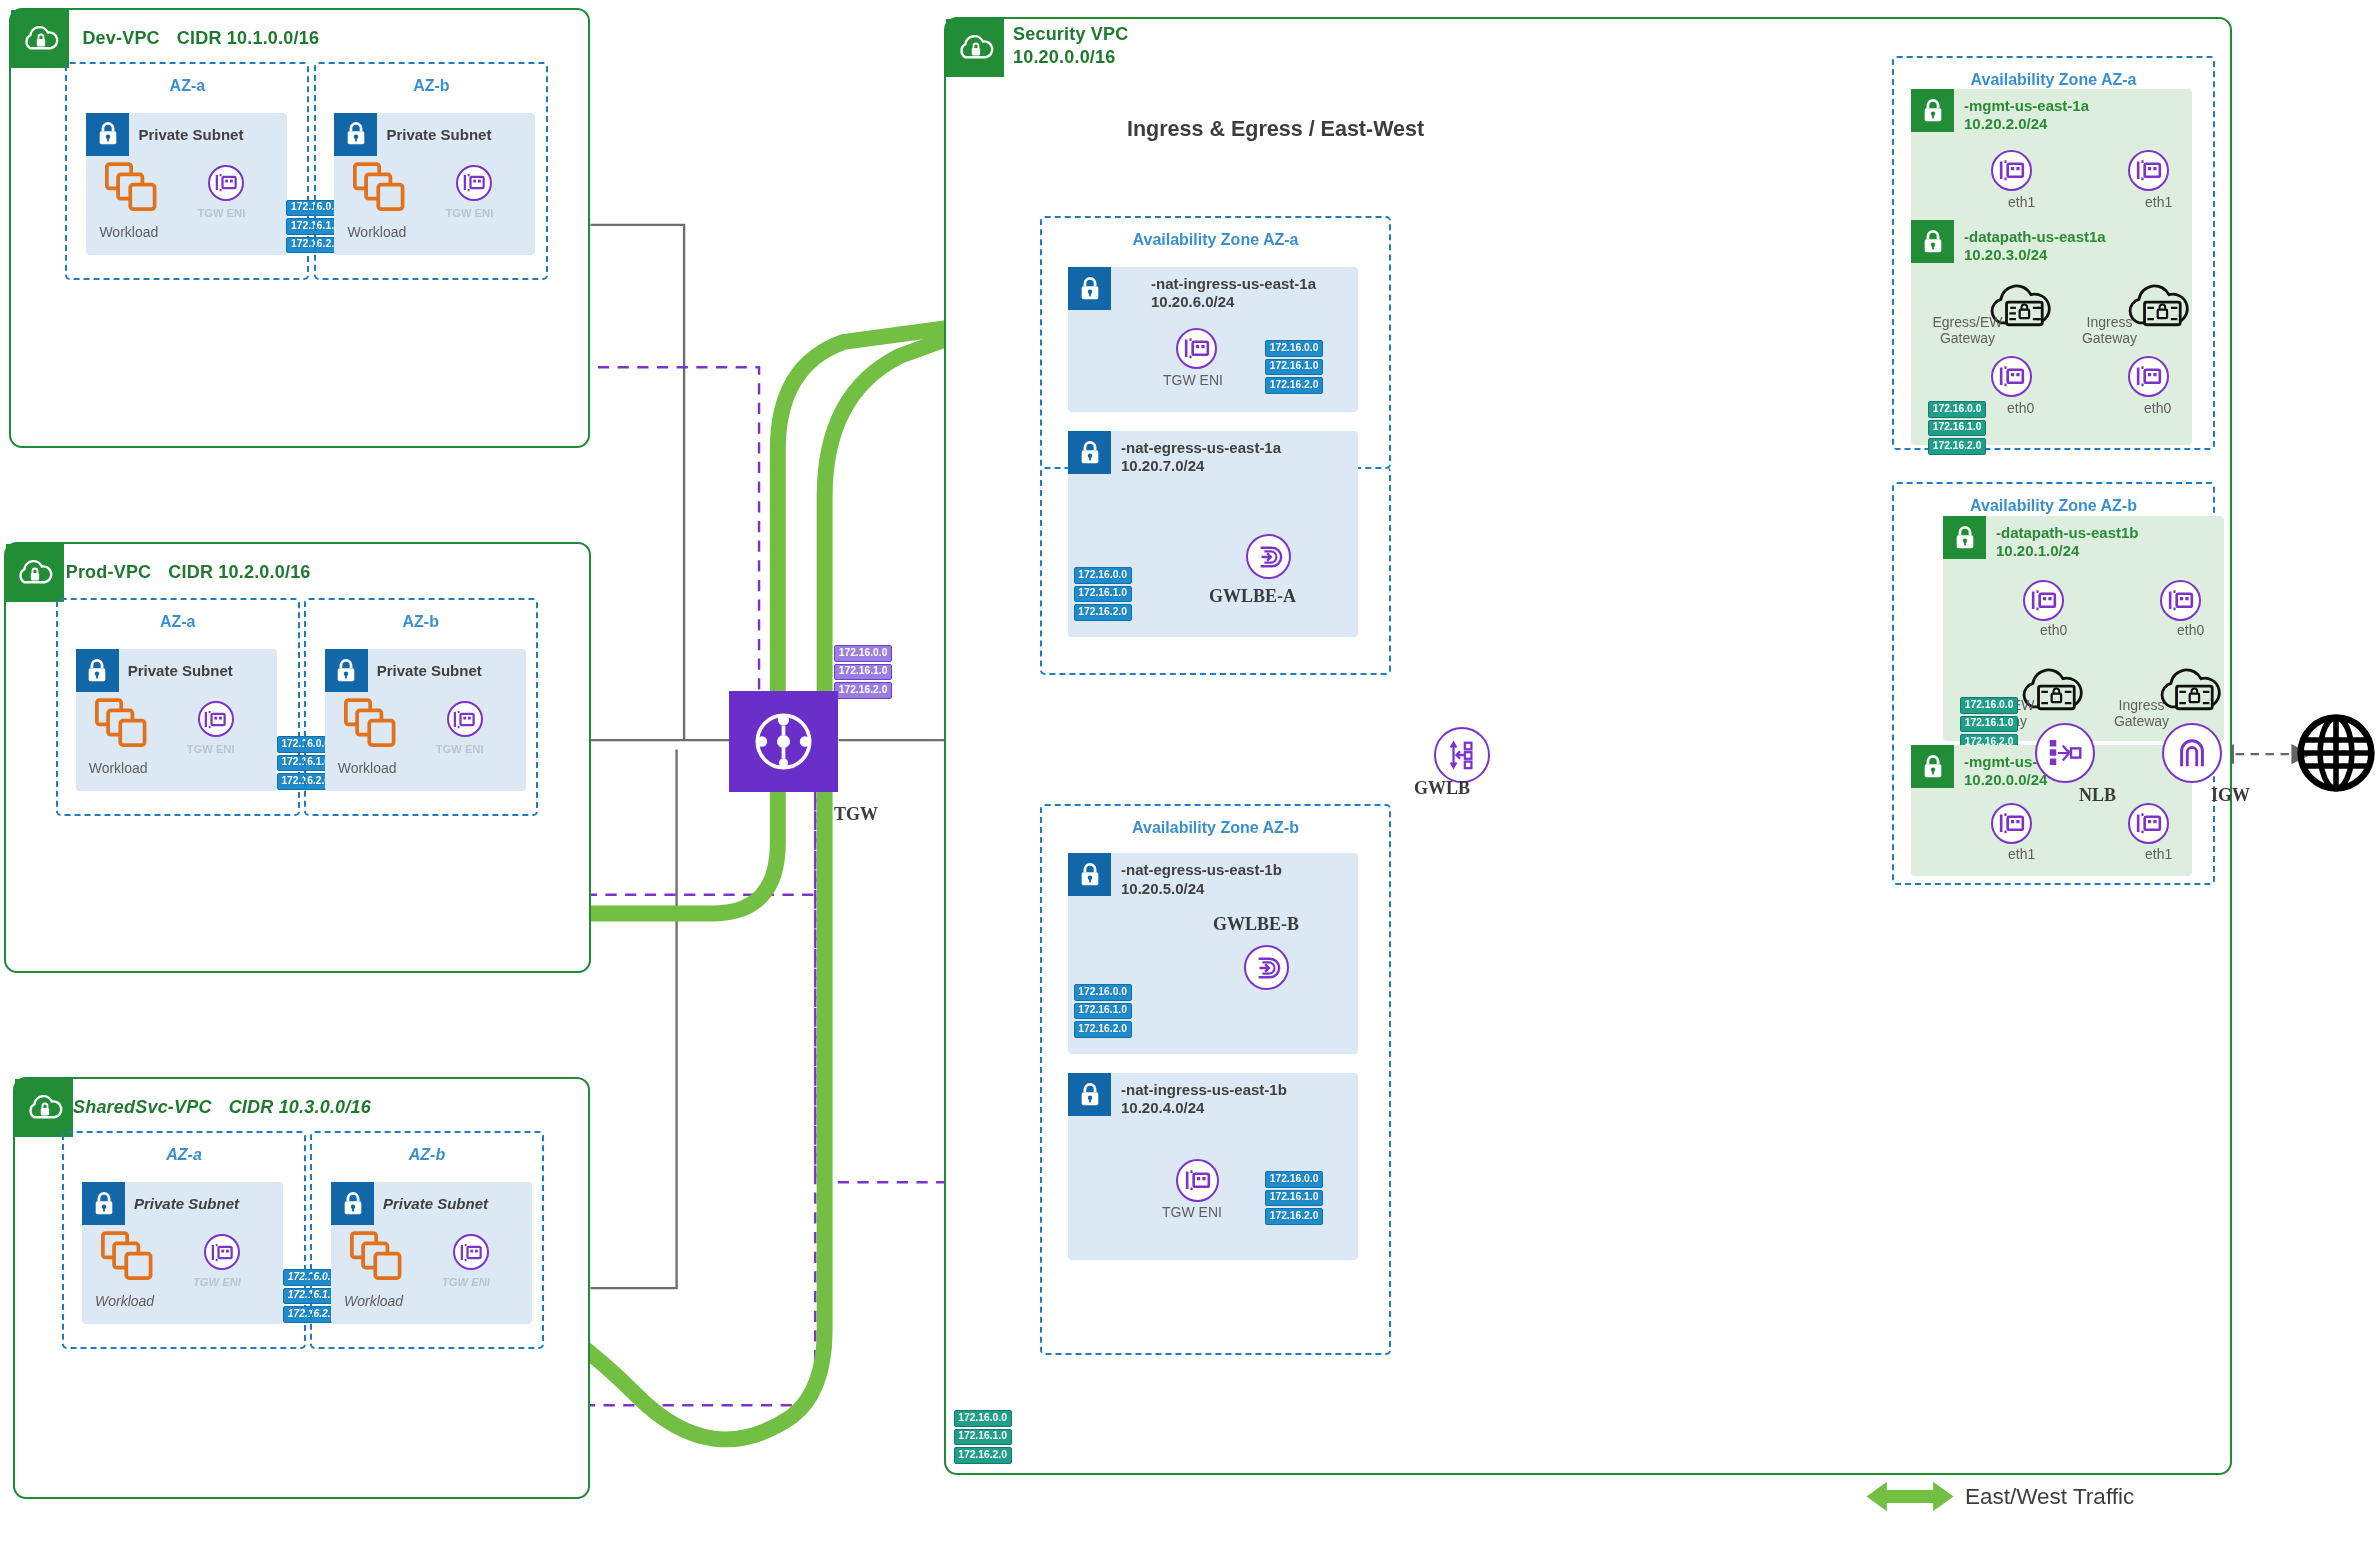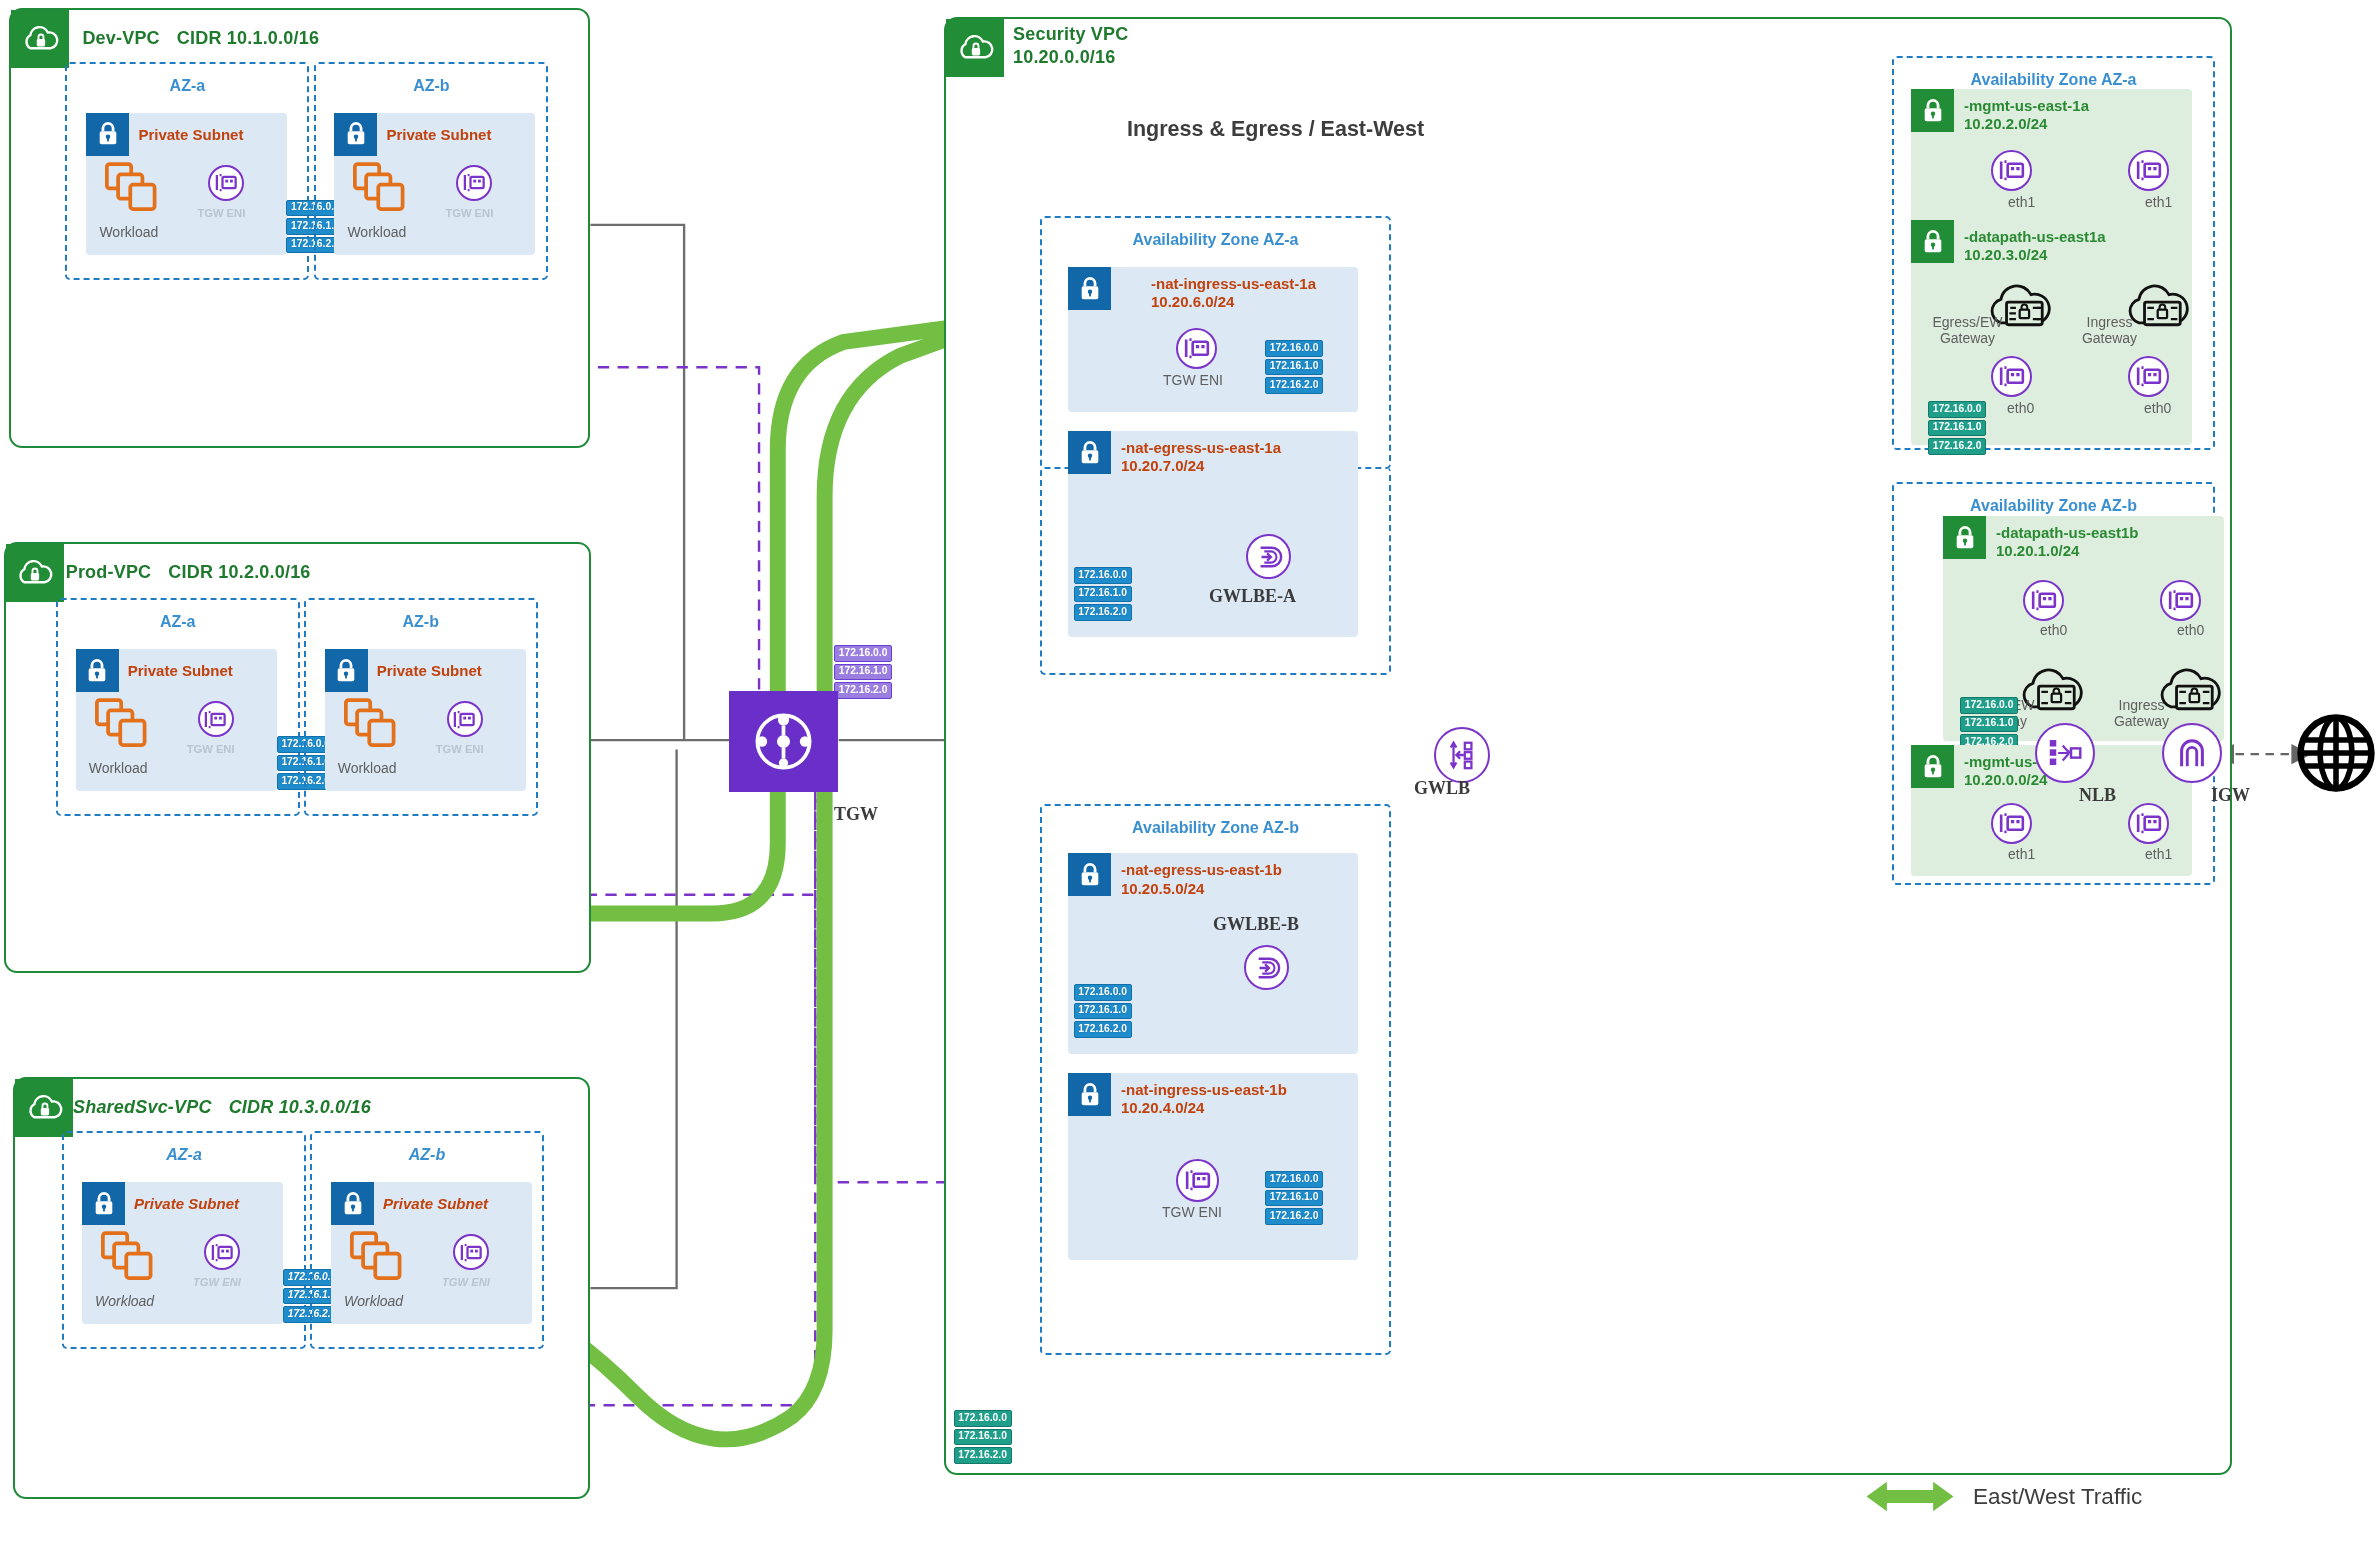--- a/index.html
+++ b/index.html
@@ -16,21 +16,21 @@
 
   
   .az{border:2.8px dashed #1f7cc2;border-radius:4.7px;background:transparent;}
   .az-label{color:#3a8fd0;font-size:16px;font-weight:bold;text-align:center;width:100%;}
 
   
   .subnet-blue{background:#dce9f5;border-radius:3.7px;}
   .subnet-green{background:#deeede;border-radius:3.7px;}
   .sn-badge{width:43px;height:43px;background:#1167a8;display:flex;align-items:center;justify-content:center;}
   .sn-badge.green{background:#218d36;}
-  .sn-title{color:#c2410c;font-weight:bold;font-size:15px;line-height:1.25;white-space:nowrap;}
+  .sn-title{color:#404040;font-weight:bold;font-size:15px;line-height:1.25;white-space:nowrap;}
   .sn-title.greent{color:#2a8a33;}
 
   
   .routes{display:flex;flex-direction:column;gap:1.9px;}
   .route{font-size:10.3px;font-weight:bold;color:#ffffff;padding:0.9px 3.7px;border-radius:1.9px;line-height:1.25;white-space:nowrap;}
   .route.blue{background:#1f8ccc;border:1.9px solid #1470a8;text-shadow:0 0 1.9px #1470a8;}
   .route.purple{background:#9a7fe0;border:1.9px solid #6b3fd4;}
   .route.teal{background:#1f9e8a;border:1.9px solid #14796a;}
   .route.tealdark{background:#1f9e8a;border:1.9px solid #14796a;}
 
@@ -792,21 +792,21 @@
 
   <div class="abs" style="left:2295px;top:712px;">
     <svg width="82" height="82" viewBox="0 0 88 88">
       <circle cx="44" cy="44" r="38" fill="none" stroke="#000" stroke-width="7"></circle>
       <ellipse cx="44" cy="44" rx="17" ry="38" fill="none" stroke="#000" stroke-width="6"></ellipse>
       <path d="M8 30 H80 M8 58 H80 M6 44 H82" stroke="#000" stroke-width="6"></path>
       <path d="M44 6 V82" stroke="#000" stroke-width="6"></path>
     </svg>
   </div>
 
-  <div class="abs" style="left:1864px;top:1478px;display:flex;align-items:center;gap:17px;">
+  <div class="abs" style="left:1864px;top:1478px;display:flex;align-items:center;gap:9px;">
     <span>
       <svg width="92" height="37" viewBox="0 0 98 40">
           <path d="M2 20 L24 4 L24 13 L74 13 L74 4 L96 20 L74 36 L74 27 L24 27 L24 36 Z" fill="#72bf44"></path>
         </svg>
     </span>
     <span class="legend-text">East/West Traffic</span>
   </div>
 
 </div>
 

